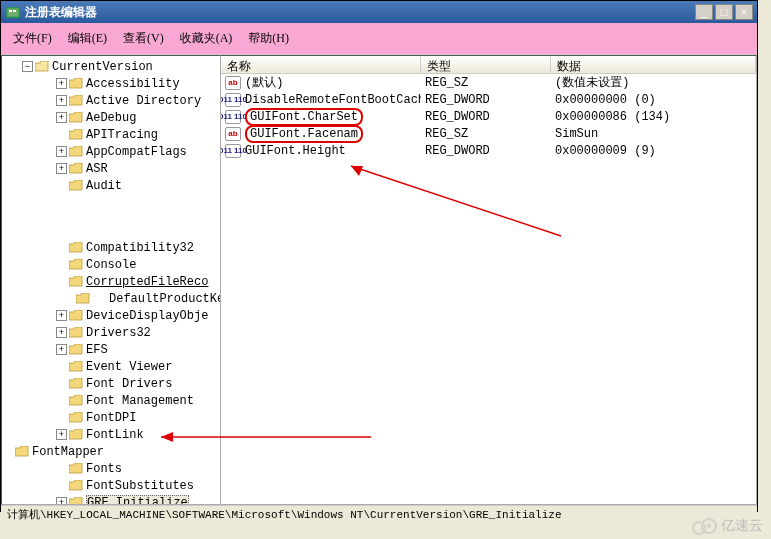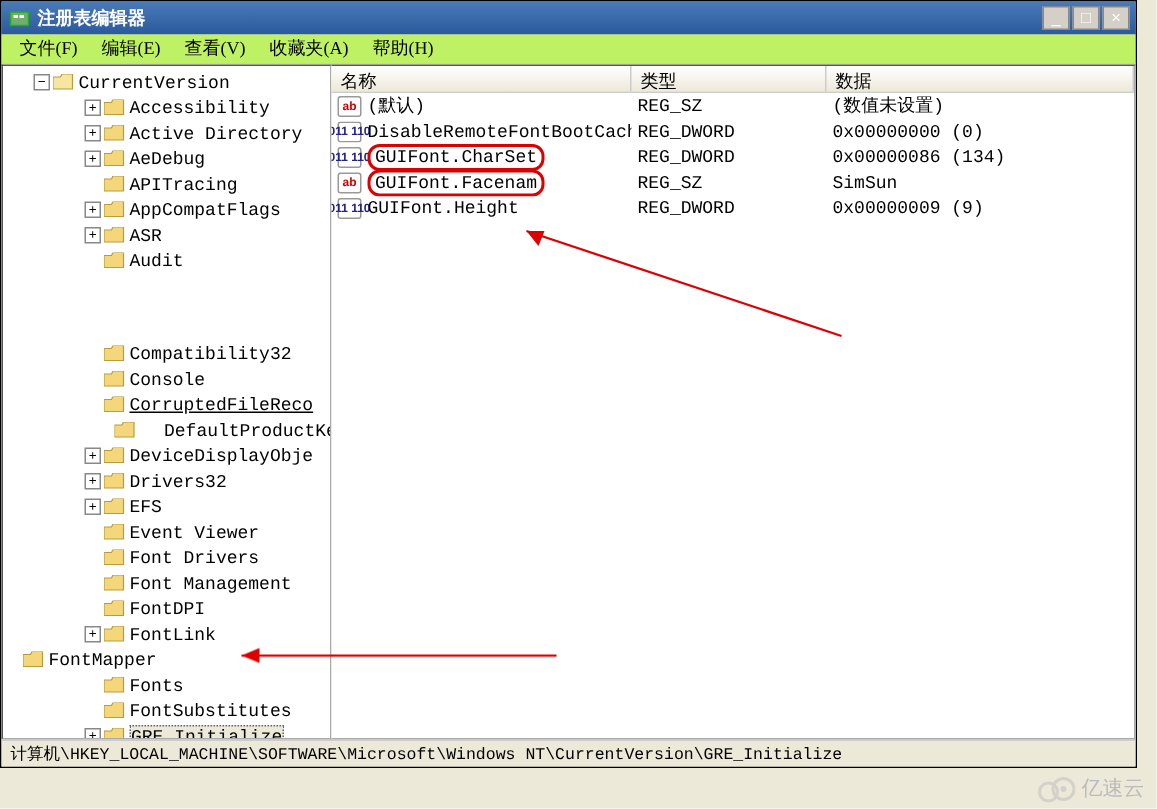--- a/index.html
+++ b/index.html
@@ -3,21 +3,21 @@
 <meta charset="utf-8">
 <style>
 * { box-sizing: border-box; margin: 0; padding: 0; }
 body { font-family: SimSun, "Microsoft YaHei", sans-serif; font-size: 12px; background: #ece9d8; width: 771px; height: 539px; position: relative; overflow: hidden; }
 .window { width: 758px; height: 512px; background: #ece9d8; border: 1px solid #000; position: relative; }
 .title-bar { height: 22px; background: linear-gradient(to bottom, #4a7ab8, #2b5a9c); color: #fff; display: flex; align-items: center; padding: 0 4px; }
 .title-bar .icon { width: 16px; height: 16px; margin-right: 4px; display: inline-flex; align-items: center; justify-content: center;}
 .title-bar .title-text { flex: 1; font-weight: bold; font-size: 12px; }
 .win-btns { display: flex; gap: 2px; }
 .win-btn { width: 18px; height: 16px; background: #d4d0c8; border: 1px solid #888; display: flex; align-items: center; justify-content: center; font-size: 11px; font-family: Arial; cursor: pointer;}
-.menu-bar { height: 20px; background: #bef264; display: flex; align-items: center; padding: 0 4px; border-bottom: 1px solid #ccc; font-family: SimSun;}
+.menu-bar { height: 32px; background: #f9a8d4; display: flex; align-items: center; padding: 0 4px; border-bottom: 1px solid #ccc; font-family: SimSun;}
 .menu-item { padding: 2px 8px; cursor: pointer; }
 .content { display: flex; height: calc(100% - 22px - 20px - 18px); }
 .tree-pane { width: 220px; background: #fff; border: 1px inset #aaa; overflow: auto; }
 .list-pane { flex: 1; background: #fff; border: 1px inset #aaa; border-left: none; position: relative; }
 .tree { padding: 2px 0; }
 .tree-row { display: flex; align-items: center; height: 17px; white-space: nowrap; cursor: pointer; }
 .expander { width: 11px; height: 11px; border: 1px solid #888; background: #fff; display: flex; align-items: center; justify-content: center; font-size: 9px; font-family: Arial; line-height: 9px; margin-right: 2px; cursor: pointer;}
 .expander.empty { visibility: hidden; }
 .folder-icon { width: 14px; height: 12px; margin-right: 3px; display: inline-block; position: relative;}
 .folder-icon svg { display: block;}

